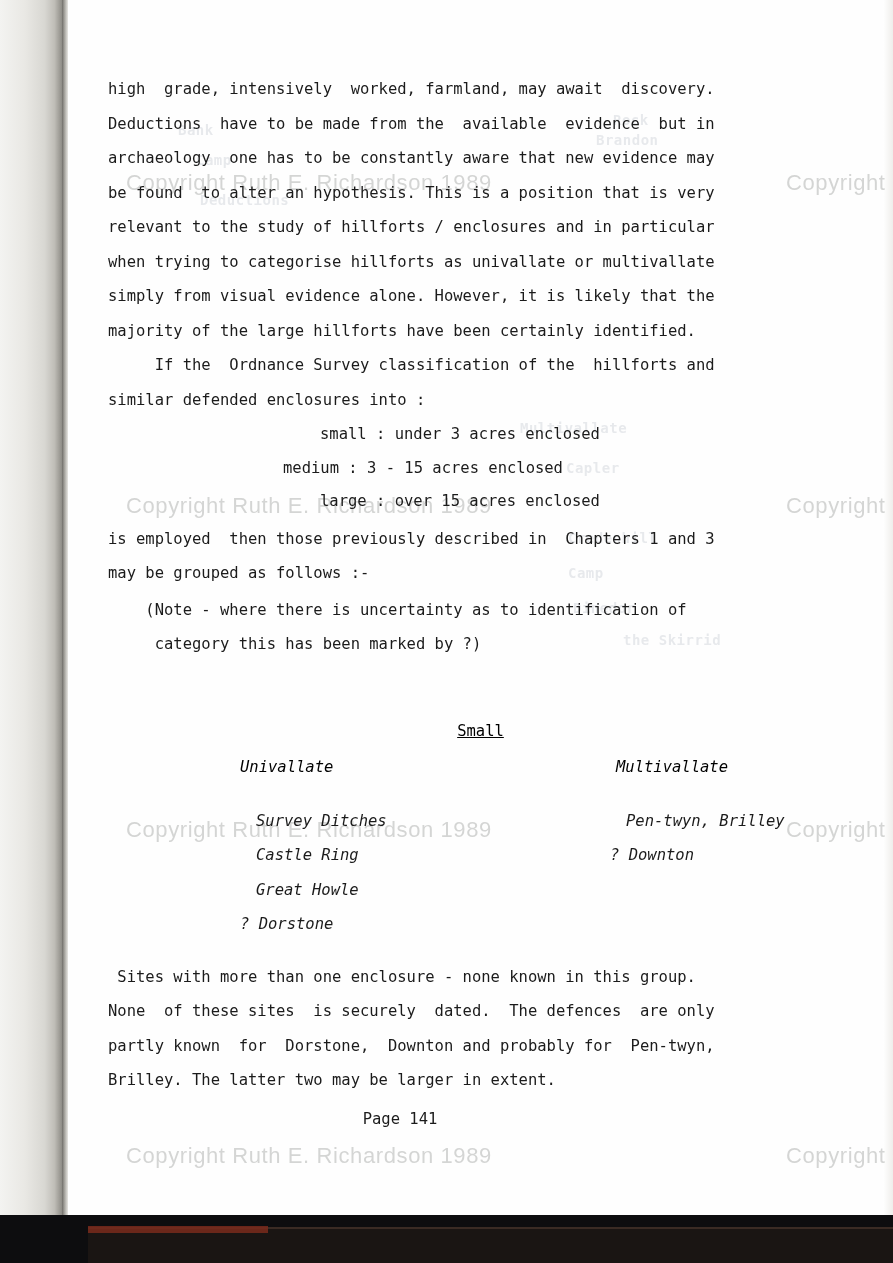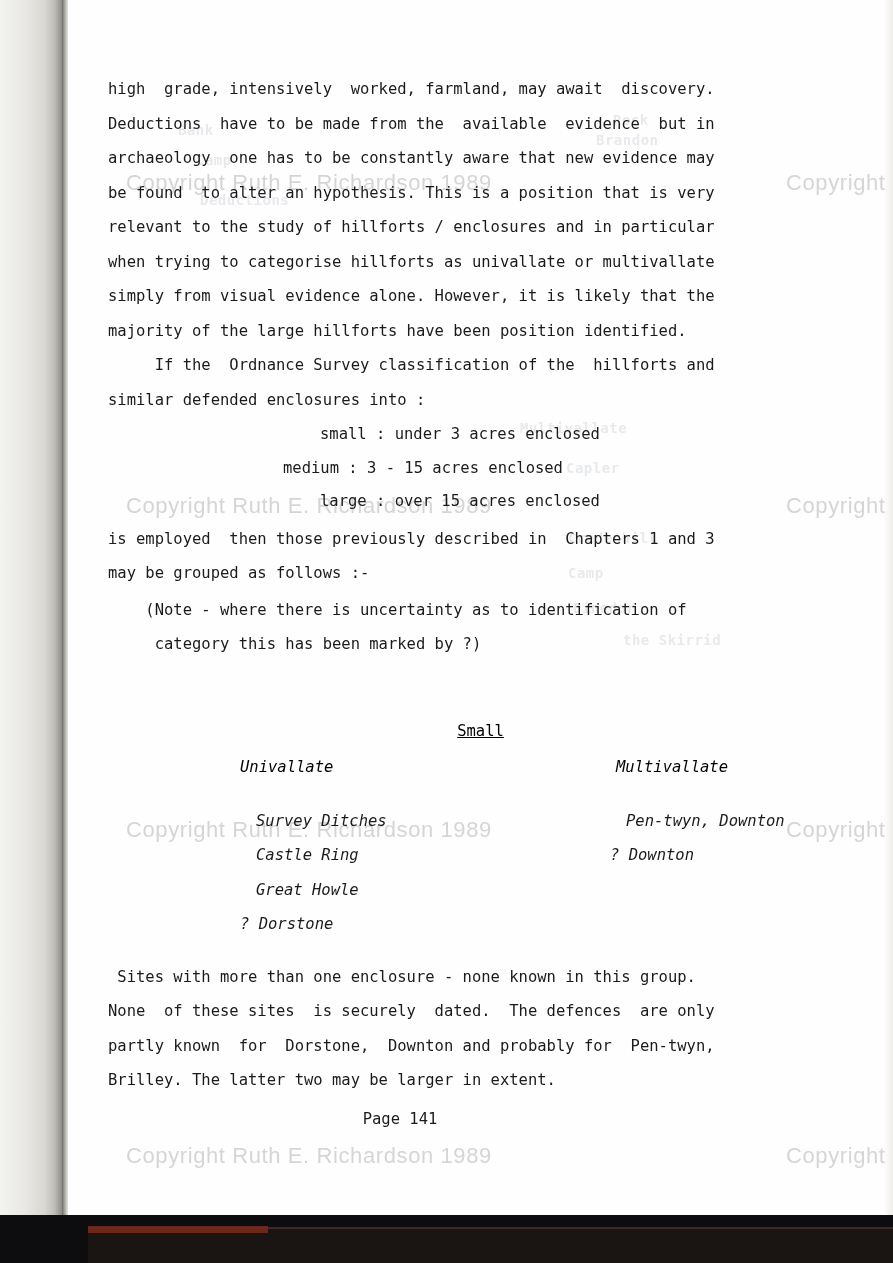--- a/index.html
+++ b/index.html
@@ -180,21 +180,21 @@
 
     <div id="content">
 
       <div class="line">high  grade, intensively  worked, farmland, may await  discovery.</div>
       <div class="line">Deductions  have to be made from the  available  evidence  but in</div>
       <div class="line">archaeology  one has to be constantly aware that new evidence may</div>
       <div class="line">be found  to alter an hypothesis. This is a position that is very</div>
       <div class="line">relevant to the study of hillforts / enclosures and in particular</div>
       <div class="line">when trying to categorise hillforts as univallate or multivallate</div>
       <div class="line">simply from visual evidence alone. However, it is likely that the</div>
-      <div class="line">majority of the large hillforts have been position identified.</div>
+      <div class="line">majority of the large hillforts have been certainly identified.</div>
 
       <div class="line">     If the  Ordnance Survey classification of the  hillforts and</div>
       <div class="line">similar defended enclosures into :</div>
 
       <div class="size-list">
         <div class="line" style="padding-left:212px;">small : under 3 acres enclosed</div>
         <div class="line" style="padding-left:175px; line-height:33px;">medium : 3 - 15 acres enclosed</div>
         <div class="line" style="padding-left:212px; line-height:33px;">large : over 15 acres enclosed</div>
       </div>
 
@@ -211,21 +211,21 @@
           <div class="col-head" style="padding-left:52px;">Univallate</div>
           <div style="height:20px;"></div>
           <div class="line" style="padding-left:68px;">Survey Ditches</div>
           <div class="line" style="padding-left:68px;">Castle Ring</div>
           <div class="line" style="padding-left:68px;">Great Howle</div>
           <div class="line" style="padding-left:52px;">? Dorstone</div>
         </div>
         <div class="col-right">
           <div class="col-head" style="padding-left:58px;">Multivallate</div>
           <div style="height:20px;"></div>
-          <div class="line" style="padding-left:68px;">Pen-twyn, Downton</div>
+          <div class="line" style="padding-left:68px;">Pen-twyn, Brilley</div>
           <div class="line" style="padding-left:52px;">? Downton</div>
         </div>
       </div>
 
       <div class="line"> Sites with more than one enclosure - none known in this group.</div>
       <div class="line">None  of these sites  is securely  dated.  The defences  are only</div>
       <div class="line">partly known  for  Dorstone,  Downton and probably for  Pen-twyn,</div>
       <div class="line">Brilley. The latter two may be larger in extent.</div>
 
     </div>

